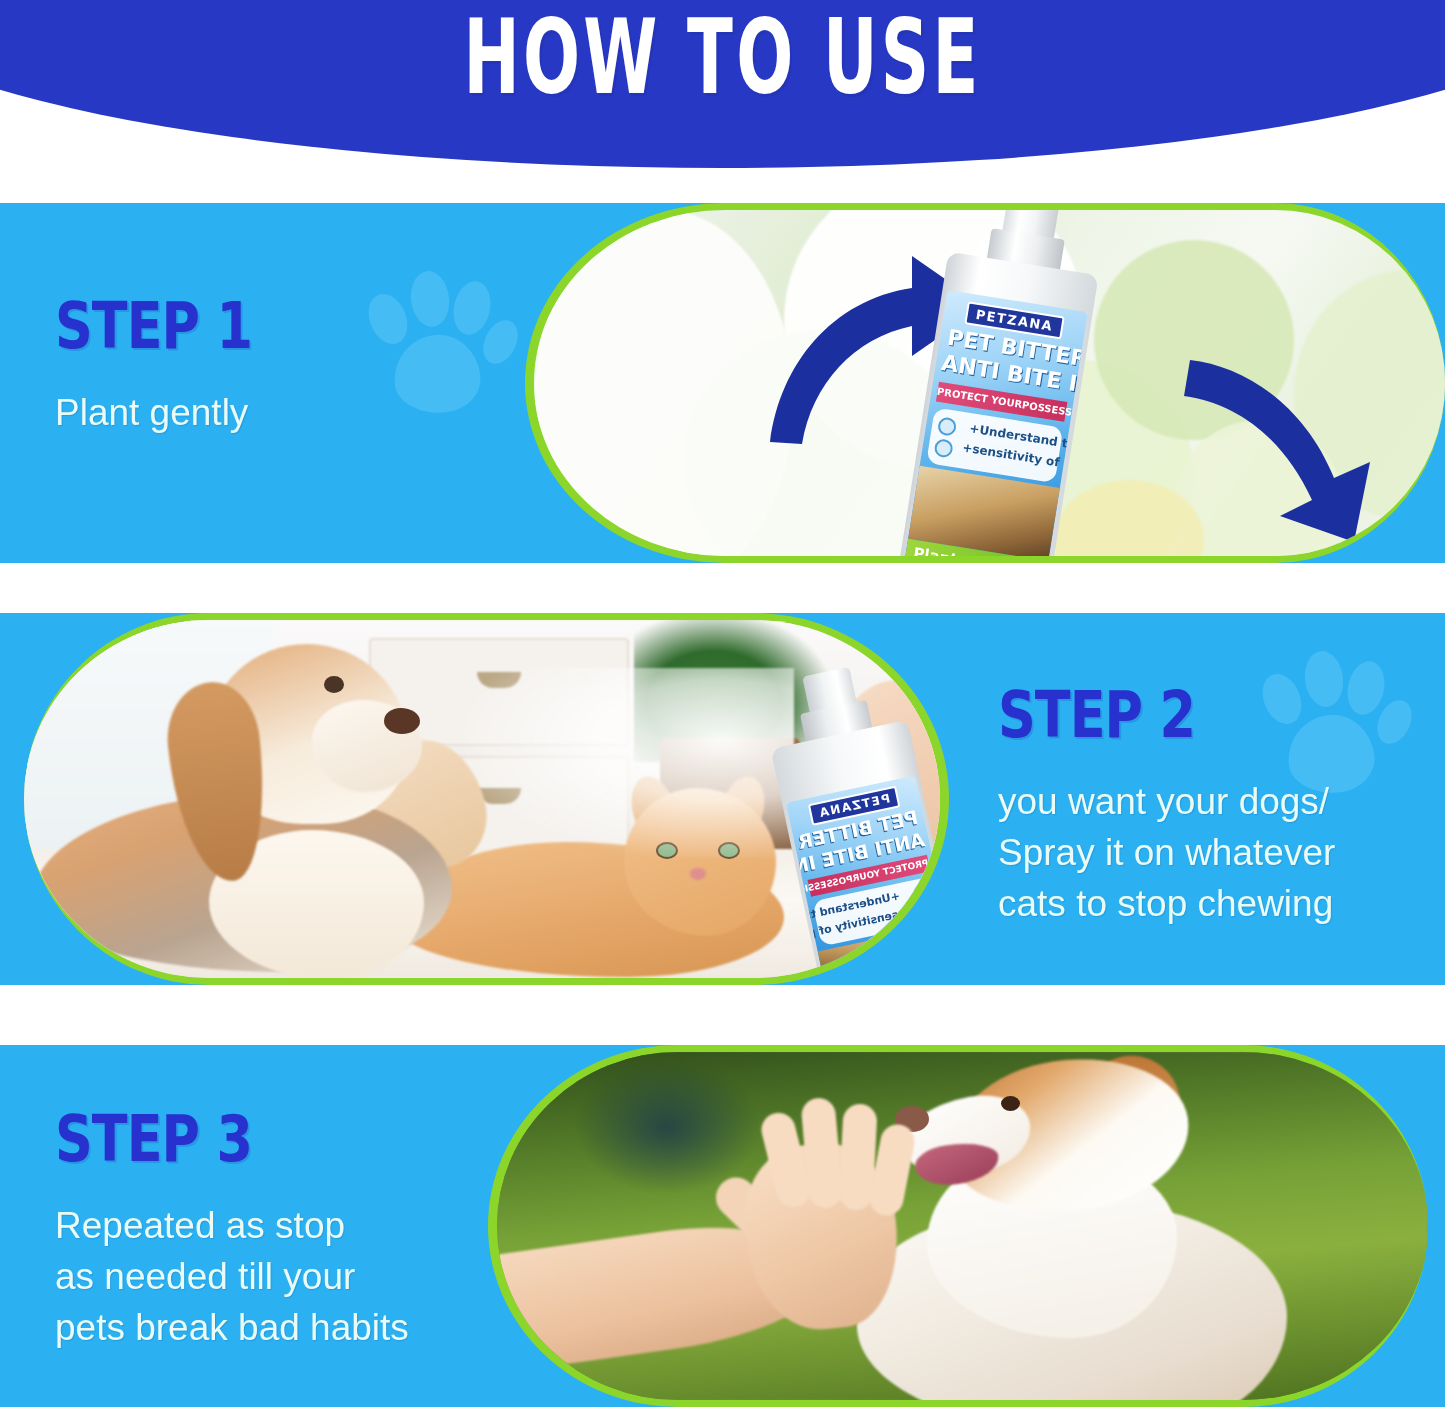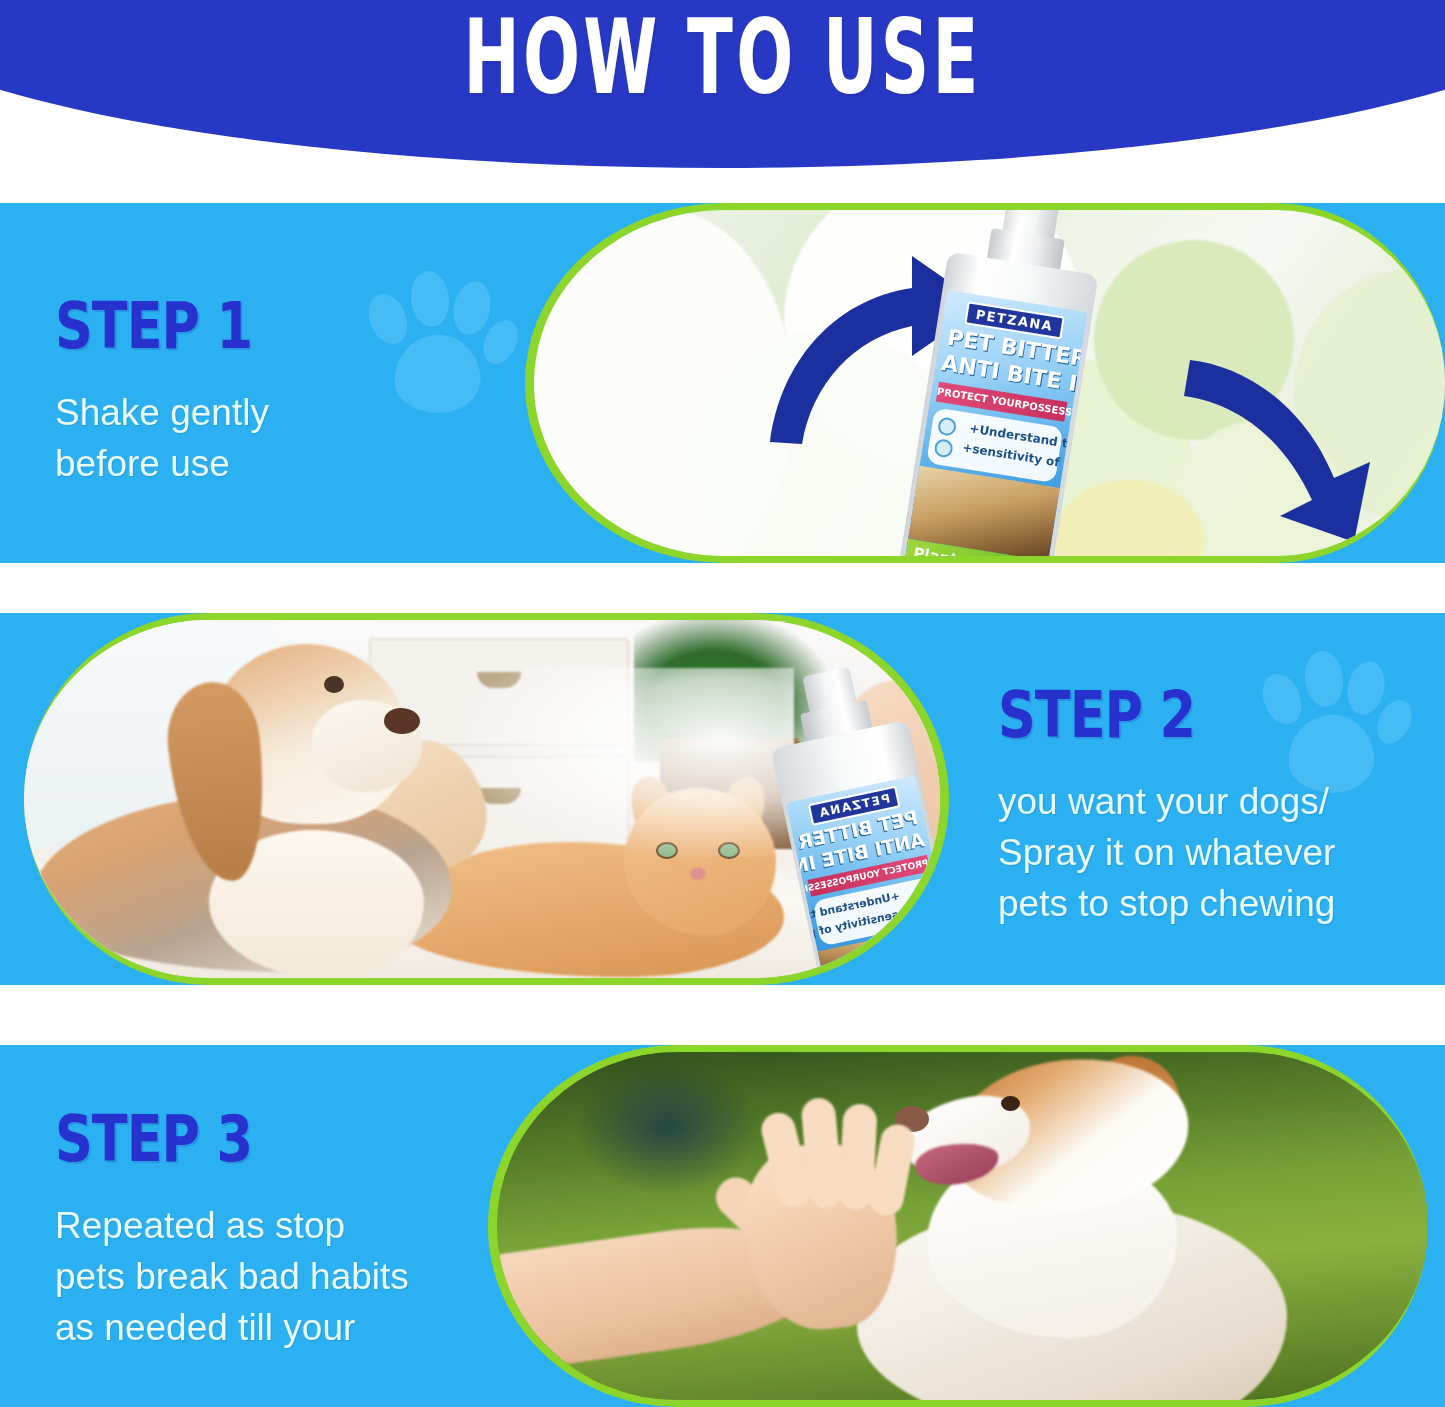--- a/index.html
+++ b/index.html
@@ -485,22 +485,21 @@
       <span class="t1"></span>
         <span class="t2"></span>
         <span class="t3"></span>
       <span class="t4"></span>
         <span class="pad"></span>
     </div>
 
     <div class="step-text" id="text-1">
       <div class="step-label">STEP 1</div>
       <div class="step-desc">
-        <div>Shake gently</div>
-        <div>before use</div>
+        <div>Plant gently</div>
       </div>
     </div>
 
     <div class="photo" id="photo-1">
       <div class="ph-layer bokeh b7"></div>
       <div class="ph-layer bokeh b1"></div>
       <div class="ph-layer bokeh b3"></div>
       <div class="ph-layer bokeh b2"></div>
       <div class="ph-layer bokeh b4"></div>
       <div class="ph-layer bokeh b6"></div>
@@ -597,41 +596,41 @@
           </div>
         </div>
       </div>
     </div>
 
     <div class="step-text" id="text-2">
       <div class="step-label">STEP 2</div>
       <div class="step-desc">
         <div>you want your dogs/</div>
         <div>Spray it on whatever</div>
-        <div>pets to stop chewing</div>
+        <div>cats to stop chewing</div>
       </div>
     </div>
   </section>
 
   <section class="step" id="step-3">
 
     <div class="paw" id="paw-3">
       <span class="t1"></span>
         <span class="t2"></span>
         <span class="t3"></span>
       <span class="t4"></span>
         <span class="pad"></span>
     </div>
 
     <div class="step-text" id="text-3">
       <div class="step-label">STEP 3</div>
       <div class="step-desc">
         <div>Repeated as stop</div>
+        <div>as needed till your</div>
         <div>pets break bad habits</div>
-        <div>as needed till your</div>
       </div>
     </div>
 
     <div class="photo" id="photo-3">
       <div class="ph-layer grass"></div>
       <div class="ph-layer tree"></div>
       <div class="ph-layer d3-body"></div>
       <div class="ph-layer d3-neck"></div>
       <div class="ph-layer d3-ear"></div>
       <div class="ph-layer d3-head"></div>

